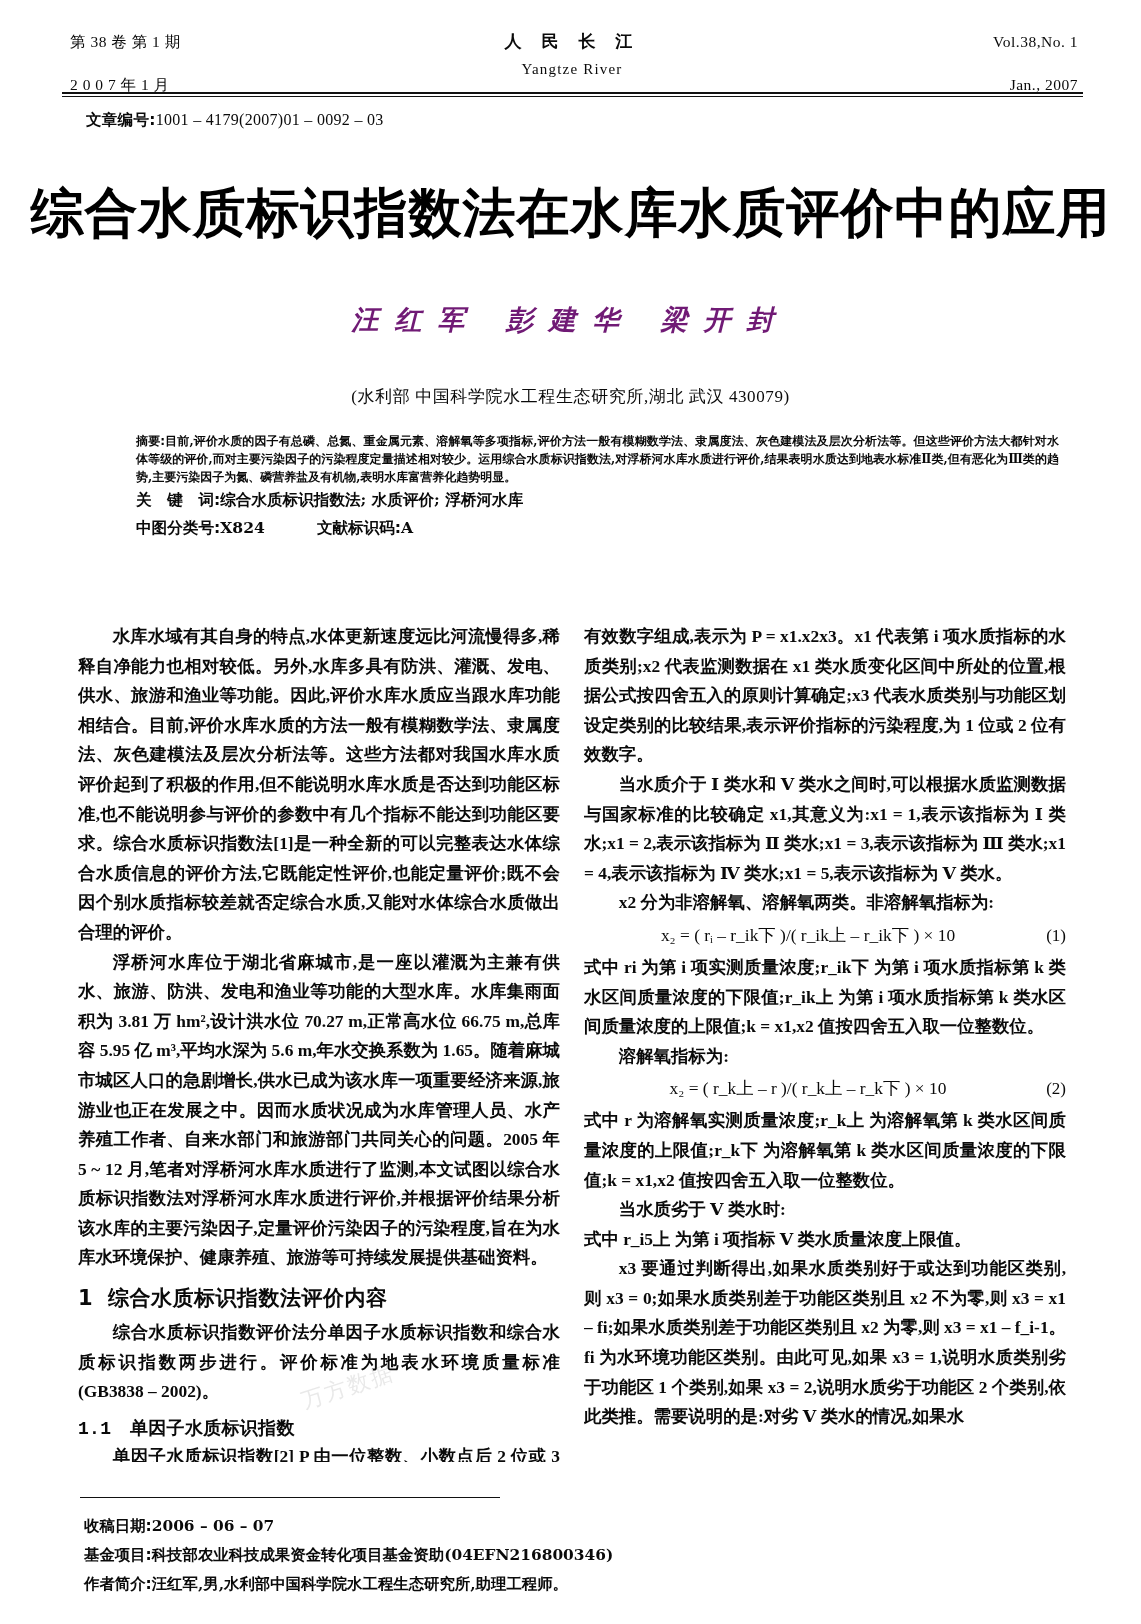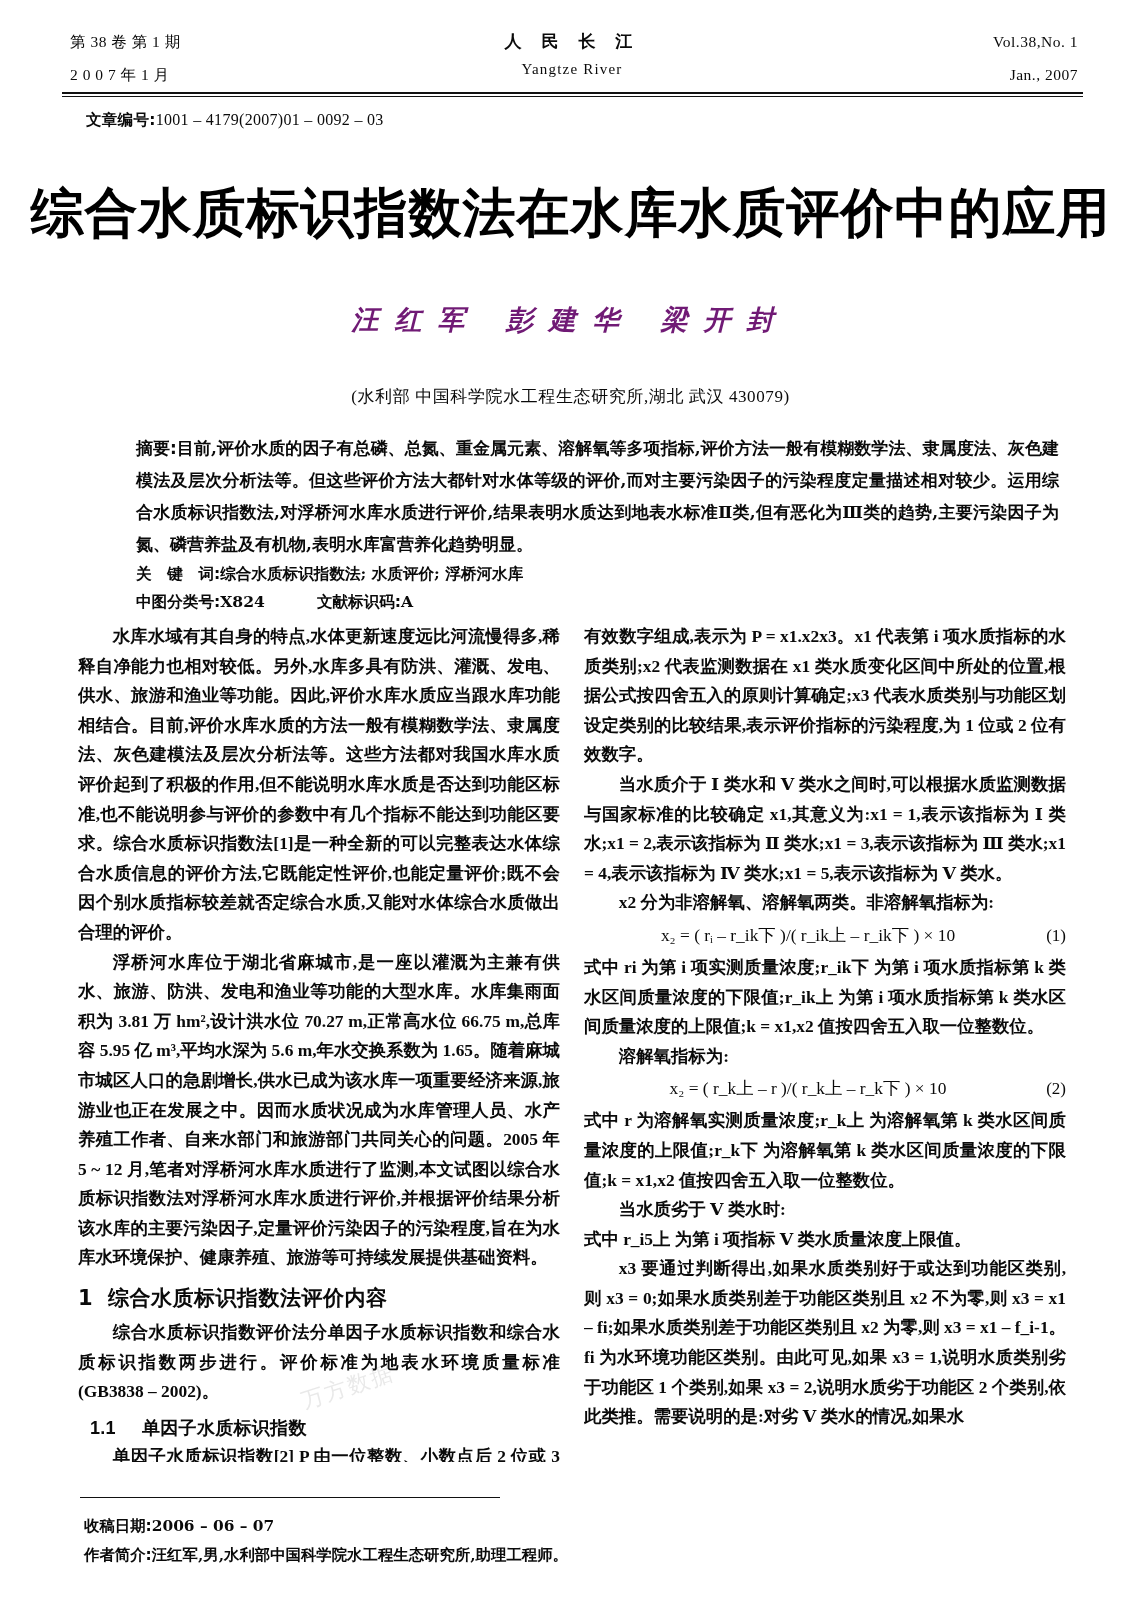--- a/index.html
+++ b/index.html
@@ -36,21 +36,21 @@
   .rh-right { right: 4px; top: 0; text-align: right; }
   .rh-center { left: 0; right: 0; top: 0; text-align: center; }
   .rh-center .cn {
     font-size: 17px; letter-spacing: 7px; font-family: "DejaVu Sans", sans-serif; font-weight:600;
   }
   .rh-center .en {
     font-size: 15px; letter-spacing: 1.2px; font-family: "Liberation Serif", serif;
     display:block; margin-top:5px;
   }
   .rh-left .l1, .rh-right .l1 { display:block; }
-  .rh-left .l2, .rh-right .l2 { display:block; margin-top: 10px; }
+  .rh-left .l2, .rh-right .l2 { display:block; margin-top: 20px; }
 
   .rule-double {
     position: absolute;
     left: 62px; right: 58px; top: 92px;
     height: 5px;
     border-top: 2.2px solid #111;
     border-bottom: 1.2px solid #111;
     box-sizing: border-box;
   }
 
@@ -96,22 +96,22 @@
   }
 
   
   .abstract {
     position: absolute;
     left: 136px; right: 82px; top: 432px;
   }
   .abs-line {
     font-family: "DejaVu Serif", serif;
     font-weight: 700;
-    font-size: 17px;
-    line-height: 32px;
+    font-size: 12px;
+    line-height: 18px;
     text-align: justify;
     letter-spacing: 0px;
   }
   .abs-line .lead { font-family: "DejaVu Sans", sans-serif; font-weight: 700; }
   .kw, .clc {
     font-family: "DejaVu Serif", serif;
     font-weight: 700;
     font-size: 15.6px;
     line-height: 28px;
   }
@@ -148,24 +148,24 @@
 
   h2.sec {
     font-family: "DejaVu Sans", sans-serif;
     font-weight: 700;
     font-size: 21px;
     margin: 11px 0 6px 0;
     letter-spacing: .5px;
   }
   h2.sec .num { display:inline-block; width: 30px; }
   h3.subsec {
-    font-family: Liberation Sans, sans-serif;
+    font-family: Liberation Mono, monospace;
     font-weight: 700;
     font-size: 18px;
-    margin: 9px 0 2px 12px;
+    margin: 9px 0 2px 0;
     letter-spacing: .3px;
   }
   h3.subsec .num { display:inline-block; width: 52px; }
 
   .formula {
     position: relative;
     font-size: 17.4px;
     line-height: 31px;
     text-align: center;
     font-family: "Liberation Serif", serif;
@@ -275,16 +275,17 @@
       <p class="para indent">x3 要通过判断得出,如果水质类别好于或达到功能区类别,则 x3 = 0;如果水质类别差于功能区类别且 x2 不为零,则 x3 = x1 – fi;如果水质类别差于功能区类别且 x2 为零,则 x3 = x1 – f_i-1。fi 为水环境功能区类别。由此可见,如果 x3 = 1,说明水质类别劣于功能区 1 个类别,如果 x3 = 2,说明水质劣于功能区 2 个类别,依此类推。需要说明的是:对劣 Ⅴ 类水的情况,如果水</p>
     </div>
 
   </div>
 
   <div class="watermark">万方数据</div>
 
   <div class="foot-rule"></div>
   <div class="footer">
     <div><span class="lead">收稿日期:</span><span>2006 – 06 – 07</span></div>
+    <div><span class="lead">基金项目:</span><span>科技部农业科技成果资金转化项目基金资助(04EFN216800346)</span></div>
     <div><span class="lead">作者简介:</span><span>汪红军,男,水利部中国科学院水工程生态研究所,助理工程师。</span></div>
   </div>
 
 </div>
 
 </body></html>

